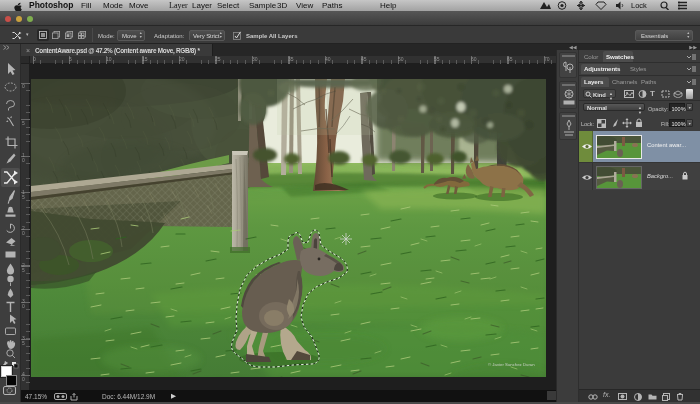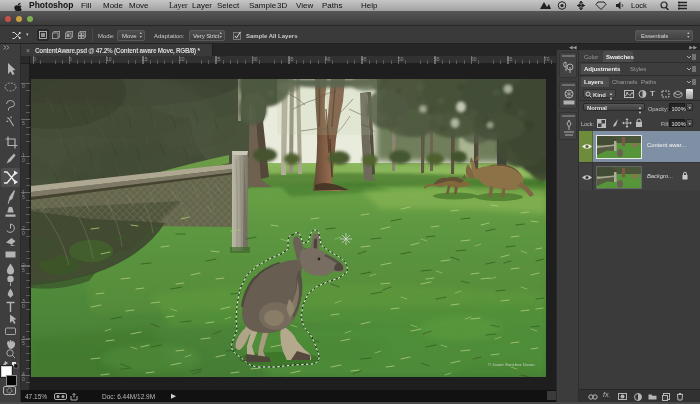--- a/index.html
+++ b/index.html
@@ -54,21 +54,21 @@
     <span style="left:81px;">Fill</span>
     <span style="left:103px;">Mode</span>
     <span style="left:129px;">Move</span>
     <span style="left:169px;font-family:Liberation Serif, serif;">Layer</span>
     <span style="left:192px;">Layer</span>
     <span style="left:217px;">Select</span>
     <span style="left:249px;">Sample</span>
     <span style="left:277px;">3D</span>
     <span style="left:296px;">View</span>
     <span style="left:322px;">Paths</span>
-    <span style="left:361px;">Help</span>
+    <span style="left:380px;">Help</span>
     <span style="left:631px;font-size:7.5px;">Lock</span>
     <svg style="position:absolute;left:540px;top:1px;" width="150" height="9" viewBox="0 0 150 9" fill="#222" stroke="none">
       <path d="M0,8 L4,1 L7,6 L9,3 L11,8 Z"></path>
       <circle cx="22" cy="4.5" r="3.8" fill="none" stroke="#222" stroke-width="1"></circle>
         <circle cx="22" cy="4.5" r="1.6"></circle>
       <path d="M41,0.5 V8.5 M37,4.5 H45 M41,0 l1.5,2 h-3 Z M41,9 l1.5,-2 h-3 Z M37.5,4.5 l2,-1.5 v3 Z M44.5,4.5 l-2,-1.5 v3 Z" stroke="#222" stroke-width="0.9" fill="none"></path>
       <path d="M58,1 L64,1 L66,3.5 L61,8.5 L56,3.5 Z" fill="none" stroke="#222" stroke-width="1"></path>
       <path d="M76,3 h2 l2.5,-2.5 v8 L78,6 h-2 Z"></path>
         <path d="M82,3 q1.5,1.5 0,3" fill="none" stroke="#222" stroke-width="0.8"></path>
       <circle cx="124" cy="4" r="3" fill="none" stroke="#222" stroke-width="1.2"></circle>

